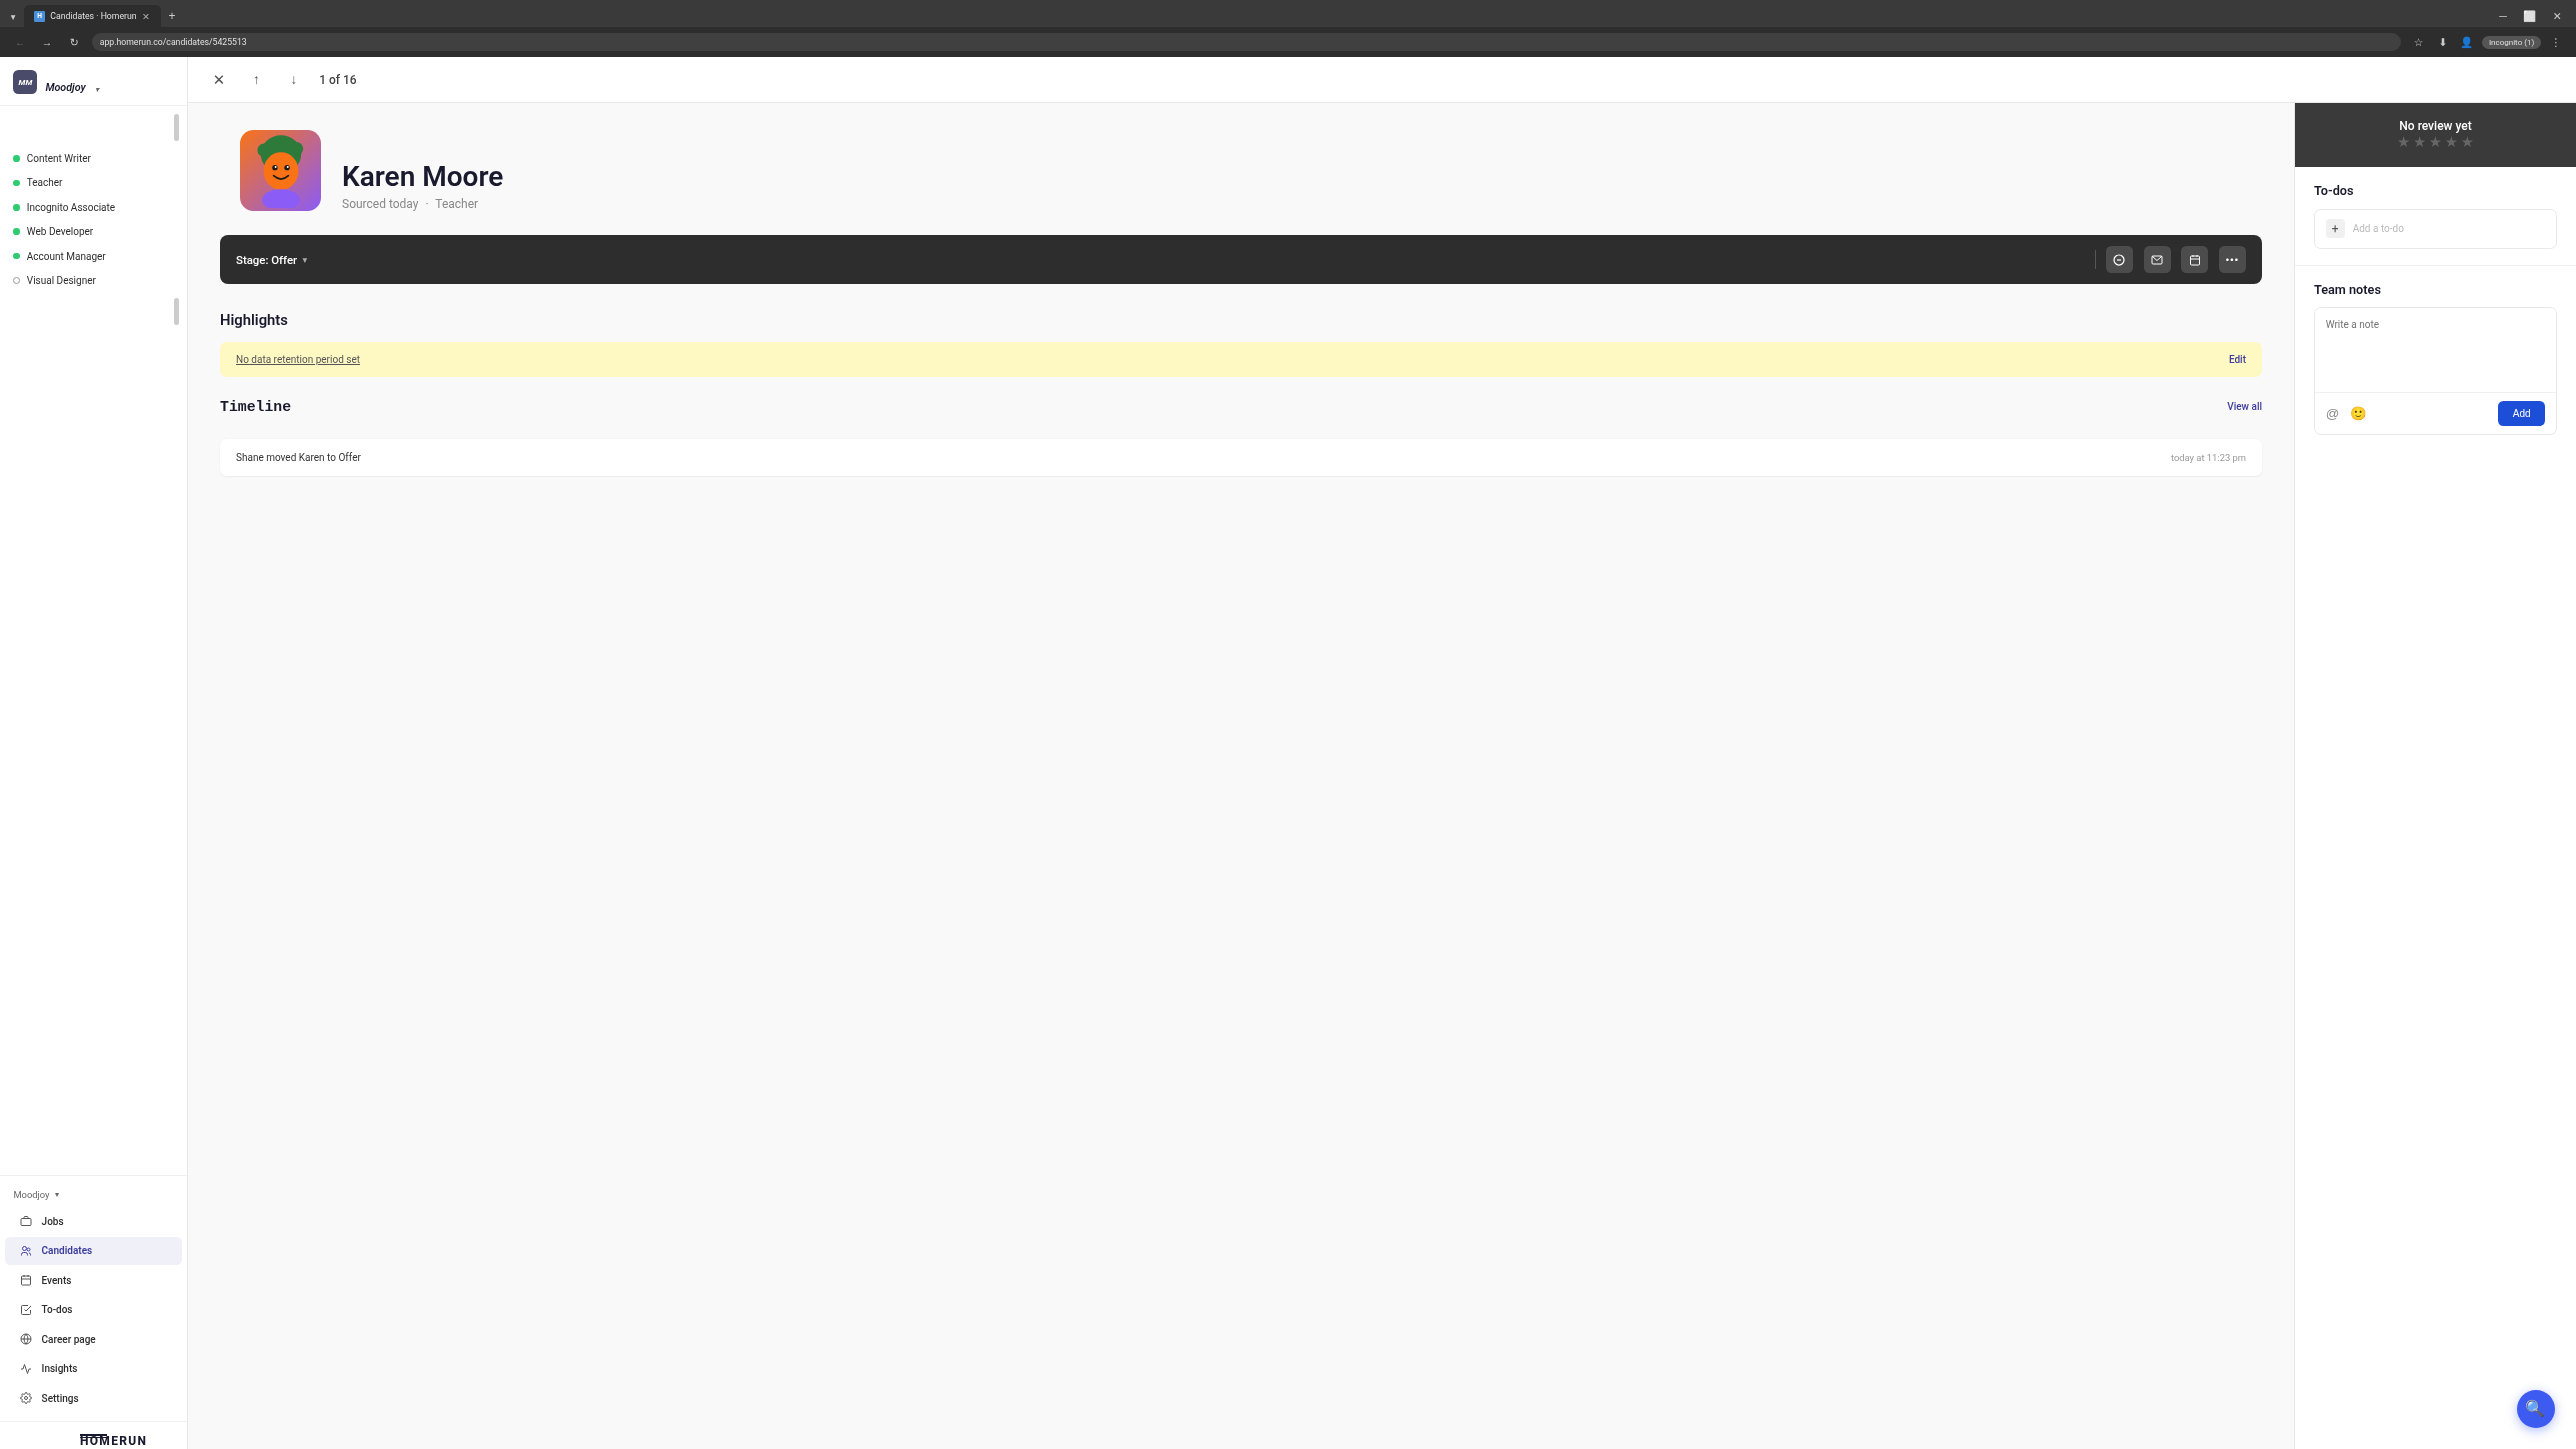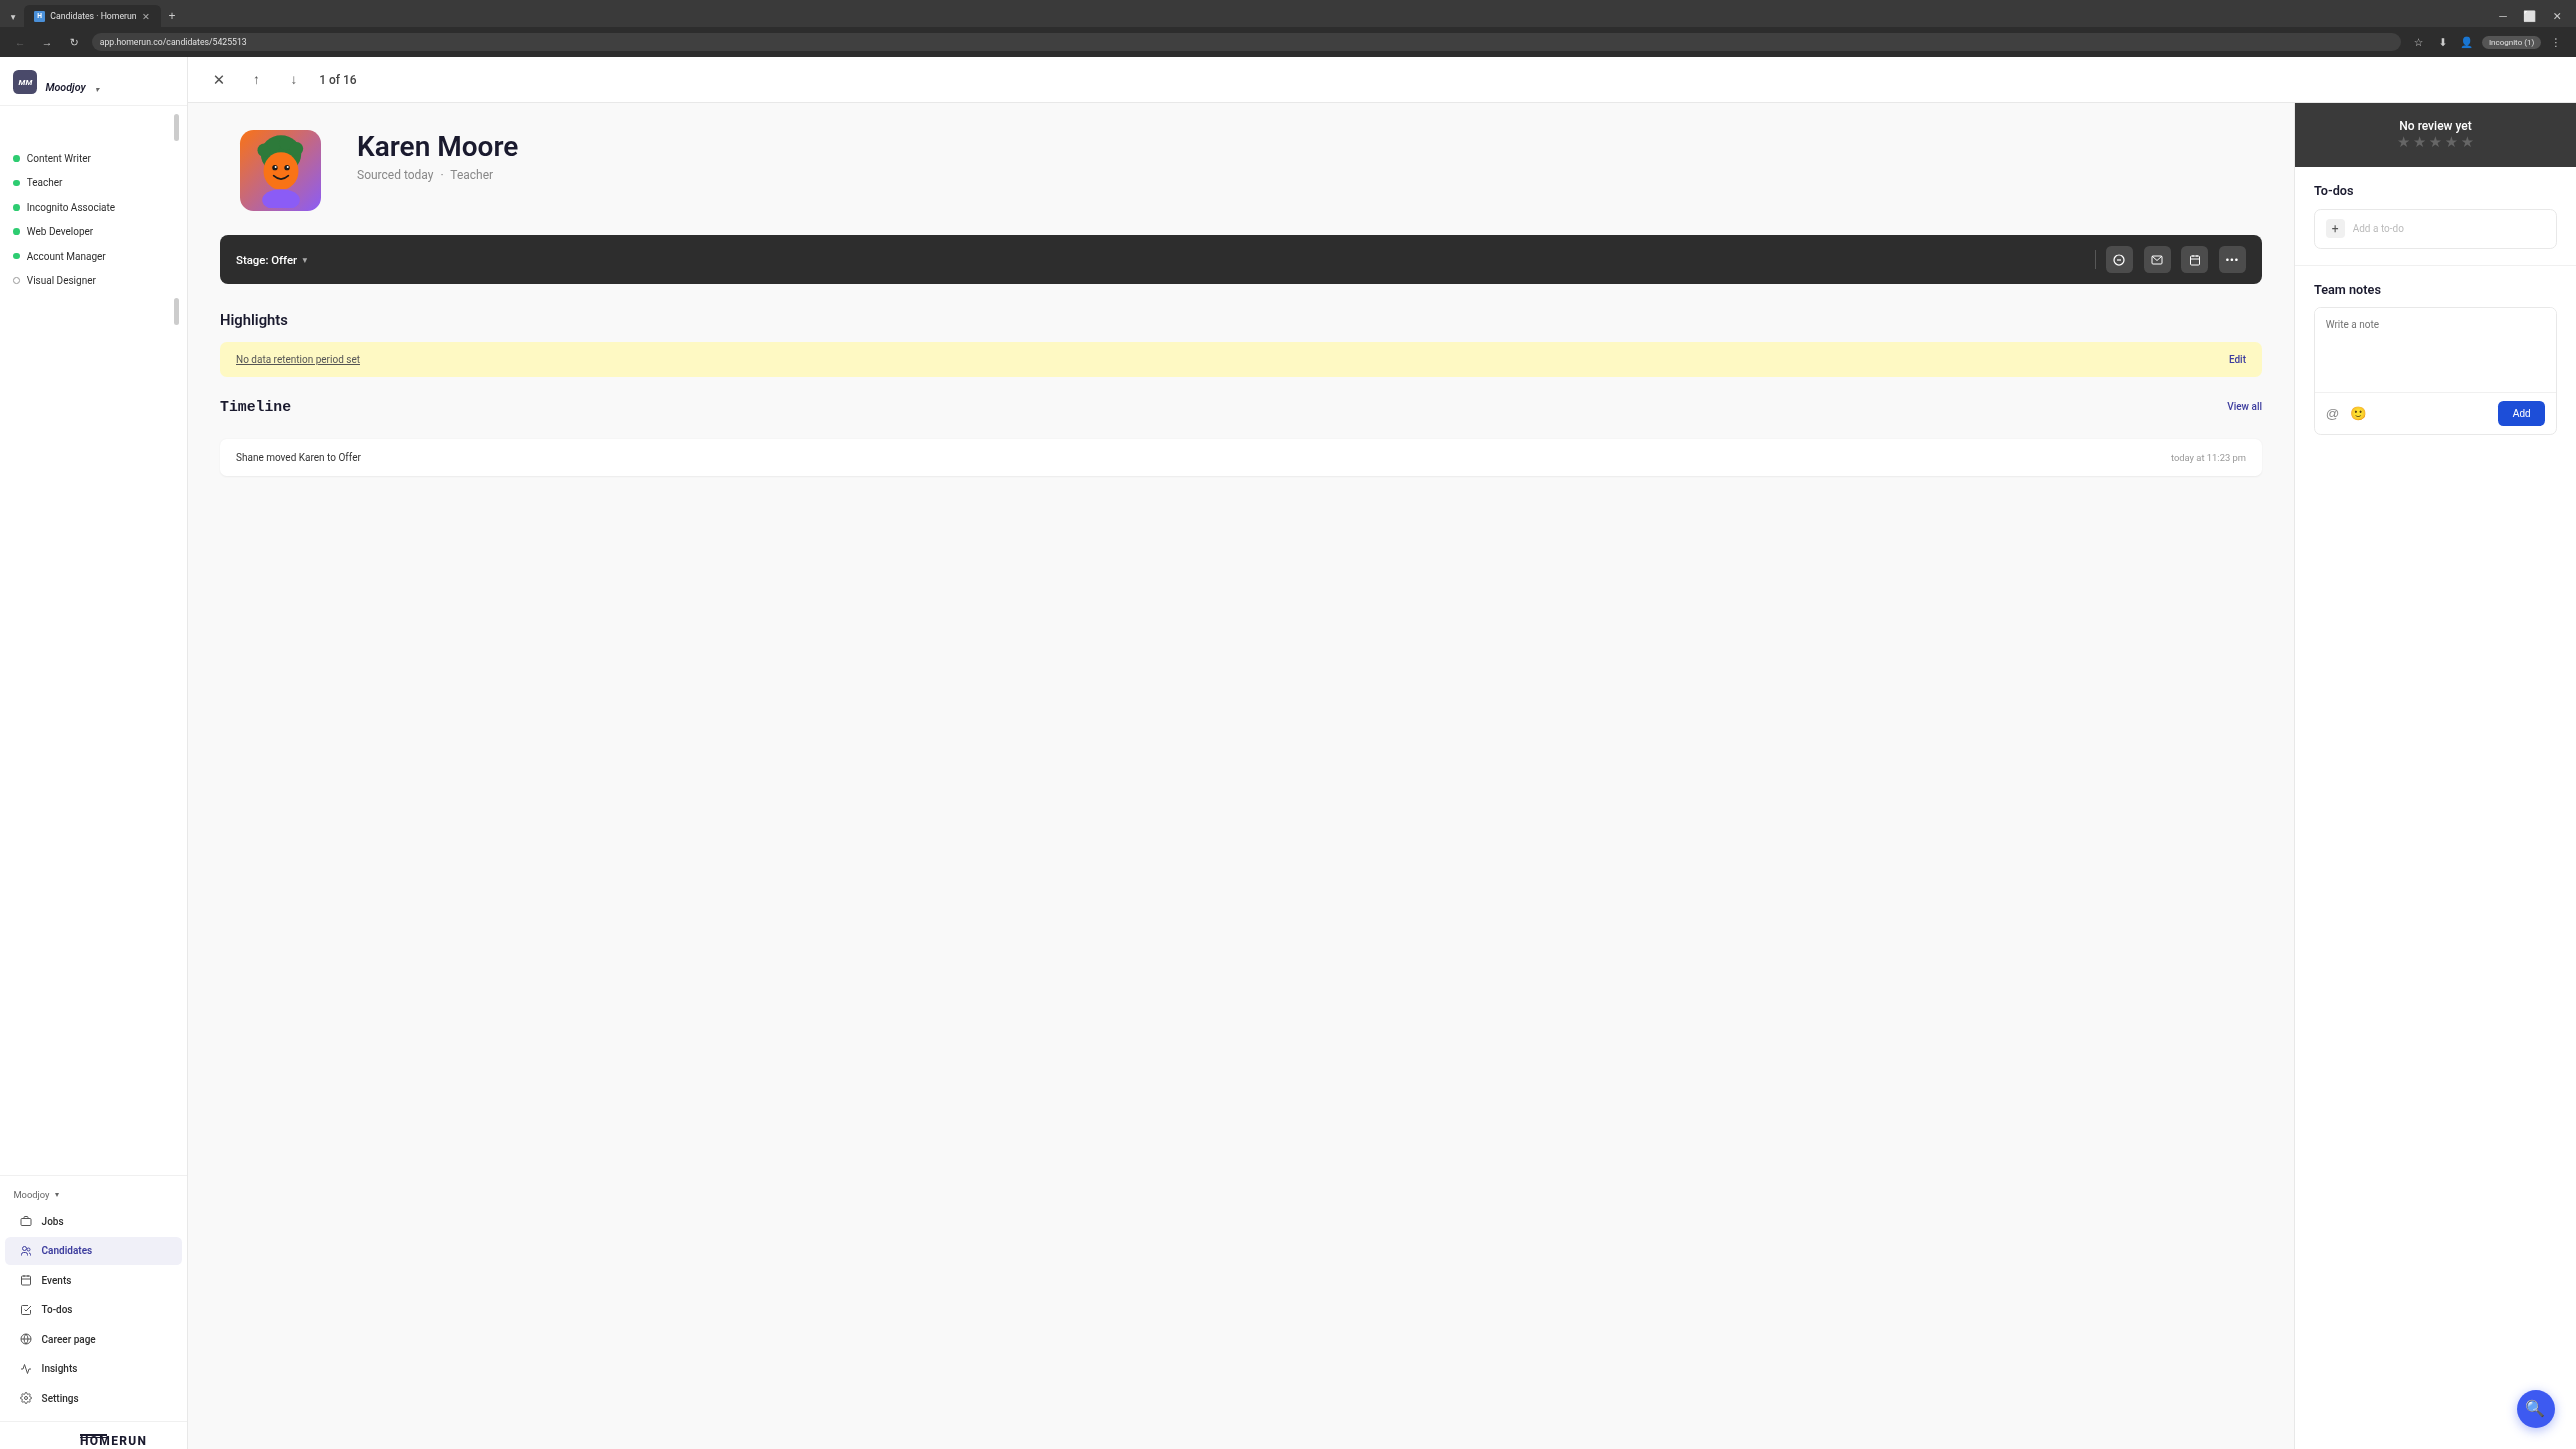--- a/index.html
+++ b/index.html
@@ -61,21 +61,21 @@
     .topbar { background: white; border-bottom: 0.7px solid #e8e8e8; padding: 10.7px 19px; display: flex; align-items: center; gap: 13.4px; flex-shrink: 0; }
     .close-btn { width: 24px; height: 24px; border: none; background: none; font-size: 14.8px; color: #555; cursor: pointer; display: flex; align-items: center; justify-content: center; border-radius: 4px; }
     .nav-arrow { width: 24px; height: 24px; border: none; background: none; font-size: 13.4px; color: #555; cursor: pointer; display: flex; align-items: center; justify-content: center; border-radius: 4px; }
     .counter-text { font-size: 12px; color: #444; font-weight: 500; }
 
     
     .content-area { flex: 1; display: flex; overflow: hidden; }
     .candidate-main { flex: 1; overflow-y: auto; padding: 27px 32px; }
 
     
-    .candidate-header { display: flex; align-items: flex-start; gap: 36px; margin-bottom: 24px; padding-left: 20px; }
+    .candidate-header { display: flex; align-items: flex-end; gap: 21px; margin-bottom: 24px; padding-left: 20px; }
     .candidate-avatar { width: 81px; height: 81px; border-radius: 13.4px; background: linear-gradient(135deg, #f97316, #8b5cf6); display: flex; align-items: center; justify-content: center; overflow: hidden; flex-shrink: 0; }
     .candidate-avatar-inner { width: 100%; height: 100%; display: flex; align-items: center; justify-content: center; }
     .candidate-info { }
     .candidate-name { font-size: 28px; font-weight: 600; color: #1a1a2e; line-height: 1.2; }
     .candidate-sub { font-size: 12px; color: #888; margin-top: 4px; }
     .candidate-sub .dot-sep { margin: 0 4px; }
 
     
     .stage-bar { background: #2d2d2d; border-radius: 8px; padding: 10.7px 16px; display: flex; align-items: center; gap: 10.7px; margin-bottom: 27px; }
     .stage-select { background: none; border: none; color: white; font-size: 11.4px; font-weight: 500; cursor: pointer; display: flex; align-items: center; gap: 5.4px; flex: 1; }

